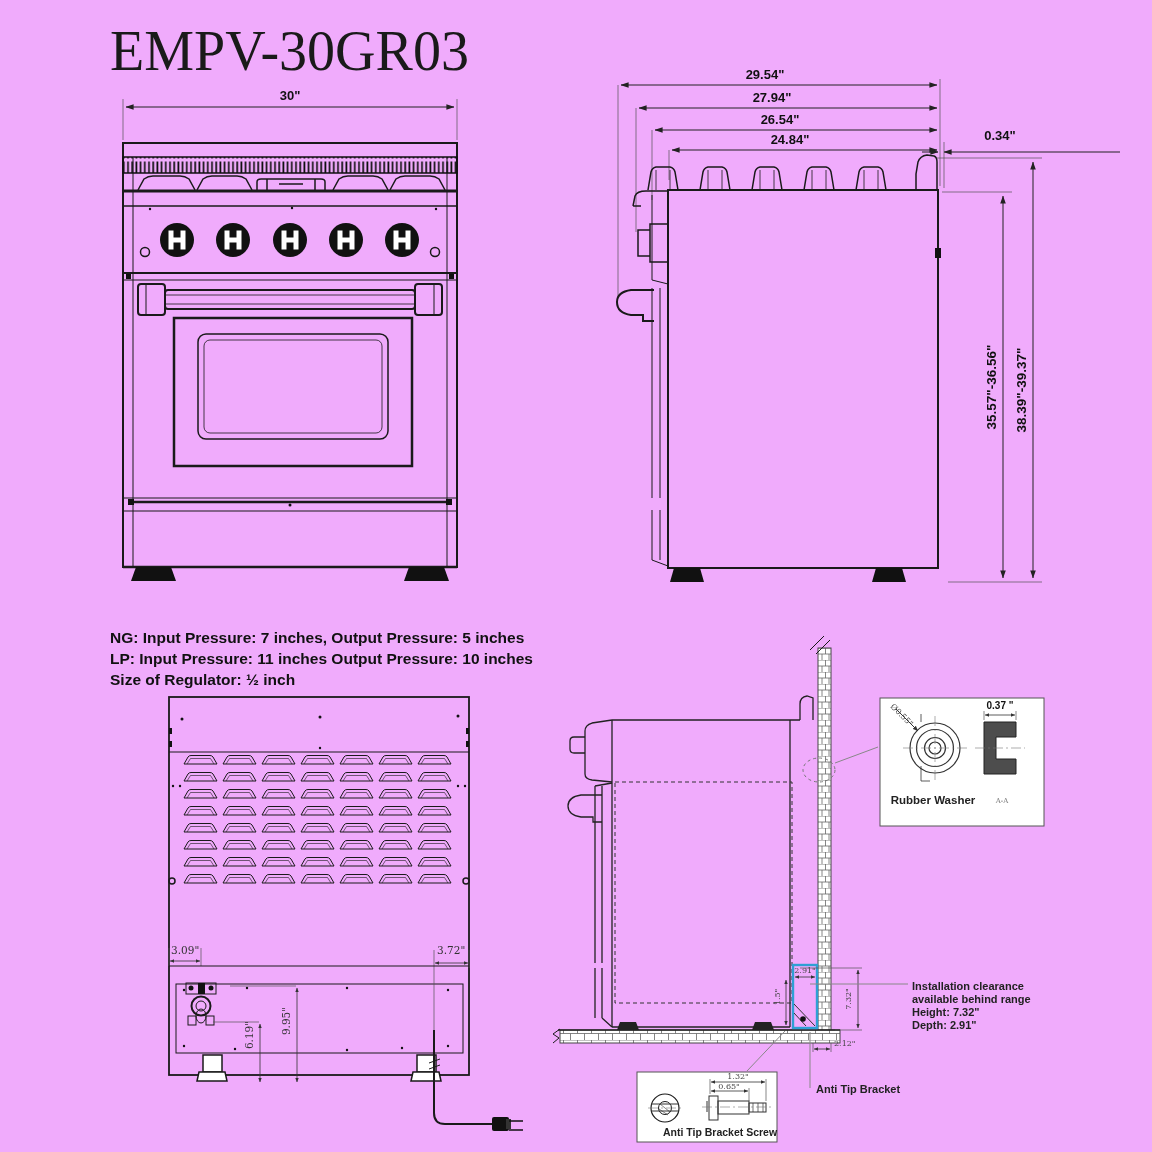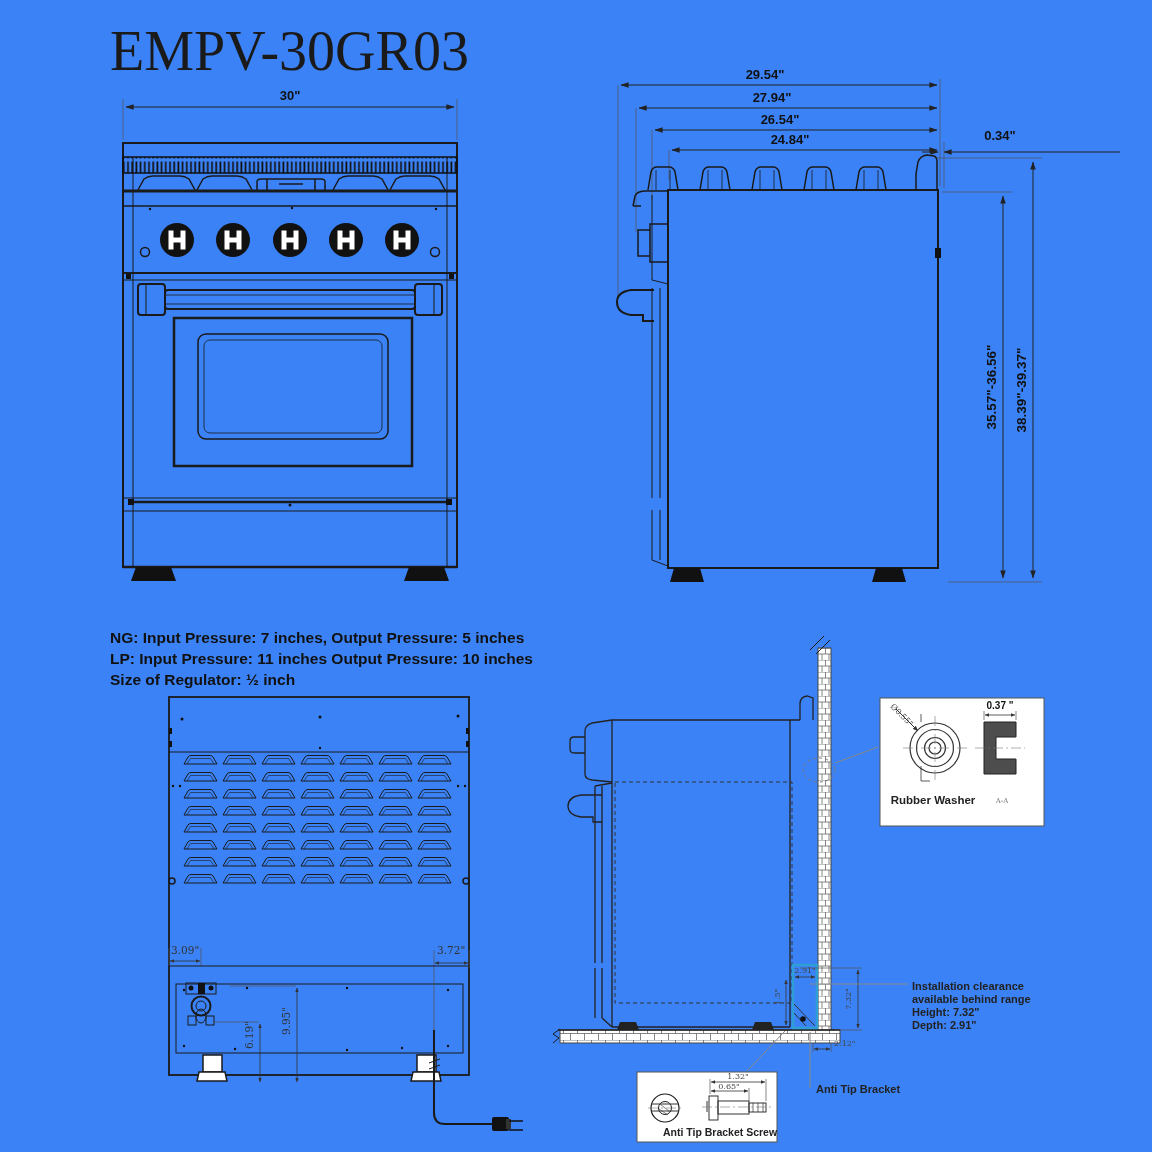--- a/index.html
+++ b/index.html
@@ -1,16 +1,16 @@
 <!DOCTYPE html>
 <html><head>
 <meta charset="utf-8">
 <style>
   html,body{margin:0;padding:0;background:#fff;}
-  .canvas{position:relative;width:1152px;height:1152px;background:#3b82f6;overflow:hidden;}
+  .canvas{position:relative;width:1152px;height:1152px;background:#f0abfc;overflow:hidden;}
   svg{display:block;}
   .ln{stroke:#1a1a1a;fill:none;}.s1{stroke-width:1}.s12{stroke-width:1.2}.s15{stroke-width:1.5}
   .s18{stroke-width:1.8}.s2{stroke-width:2}.s25{stroke-width:2.5}.s3{stroke-width:3}
   .fillk{fill:#111;stroke:none}
   .dim{stroke:#222;stroke-width:1;fill:none;marker-start:url(#arr);marker-end:url(#arr)}
   .dimS{stroke:#333;stroke-width:.8;fill:none;marker-start:url(#arrs);marker-end:url(#arrs)}
   .dime{stroke:#555;stroke-width:.7;fill:none}
   .lead{stroke:#888;stroke-width:1;fill:none}
   .dash{stroke:#333;stroke-width:1;fill:none;stroke-dasharray:4 3}
   .cl{stroke:#777;stroke-width:.6;fill:none;stroke-dasharray:10 3 2 3}

